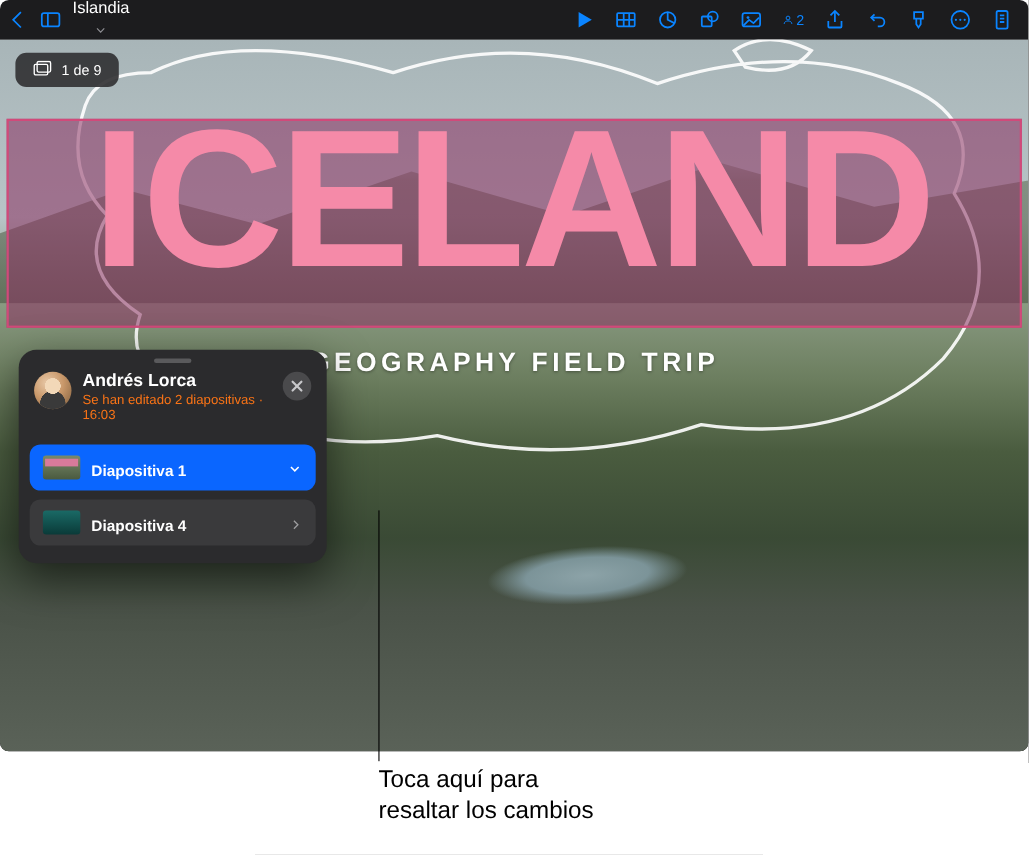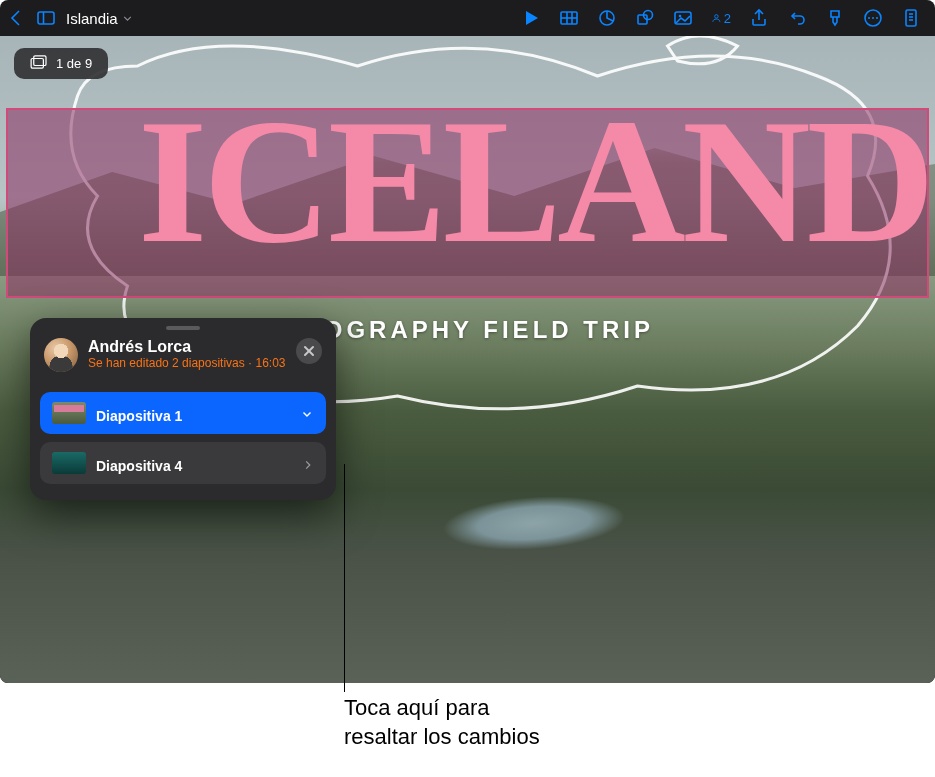--- a/index.html
+++ b/index.html
@@ -14,21 +14,21 @@
     padding: 0 6px;
     gap: 6px;
     border-radius: 8px 8px 0 0;
   }
   .tb-left { display: flex; align-items: center; gap: 10px; flex: 0 0 auto; }
   .tb-right { display: flex; align-items: center; gap: 18px; margin-left: auto; padding-right: 8px; }
   .tb-icon { width: 20px; height: 20px; display: flex; align-items: center; justify-content: center; color: #0a84ff; cursor: pointer; }
   .tb-icon svg { width: 20px; height: 20px; stroke: #0a84ff; fill: none; stroke-width: 1.6; }
   .doc-title {
     color: #fff; font-size: 15px; font-weight: 500;
-    display: flex; align-items: center; gap: 4px; cursor: pointer;
+    display: flex; align-items: center; gap: 4px; cursor: pointer; flex-direction: column;
   }
   .doc-title .chev { color: #8e8e93; }
   .collab-badge { display: flex; align-items: center; gap: 2px; }
   .collab-badge .num { color: #0a84ff; font-size: 13px; font-weight: 500; }
 
   
   .canvas-area {
     position: relative;
     width: 100%;
     height: 647px;
@@ -78,28 +78,28 @@
 
   .selected-title-frame {
     position: absolute;
     top: 72px; left: 6px; right: 6px; height: 190px;
     background: rgba(138, 48, 96, 0.55);
     border: 2px solid #d14a7a;
   }
   .big-title {
     position: absolute;
     top: 56px; left: 0; right: 0;
-    text-align: right;
+    text-align: center;
     font-size: 178px;
     font-weight: 800;
     letter-spacing: -4px;
     color: #f58aa8;
     line-height: 1;
     padding-right: 4px;
-    font-family: Liberation Serif, serif;
+    font-family: Liberation Sans, sans-serif;
     white-space: nowrap;
     overflow: hidden;
   }
   .subtitle {
     position: absolute;
     top: 280px; left: 0; right: 0;
     text-align: center;
     color: #fff;
     font-size: 24px;
     font-weight: 700;
@@ -117,22 +117,22 @@
     padding: 7px 16px;
     border-radius: 10px;
     display: flex; align-items: center; gap: 8px;
     cursor: pointer;
   }
   .slide-counter .ic svg { width: 18px; height: 14px; stroke: #fff; fill: none; stroke-width: 1.4; }
 
   
   .popover {
     position: absolute;
-    top: 282px; left: 30px;
-    width: 306px;
+    top: 282px; left: 17px;
+    width: 280px;
     background: #2b2b2d;
     border-radius: 16px;
     padding: 14px 10px 16px 10px;
     box-shadow: 0 14px 40px rgba(0,0,0,0.55);
     color: #fff;
   }
   .grabber {
     width: 34px; height: 4px; border-radius: 2px;
     background: #5a5a5c;
     margin: -6px auto 8px auto;

